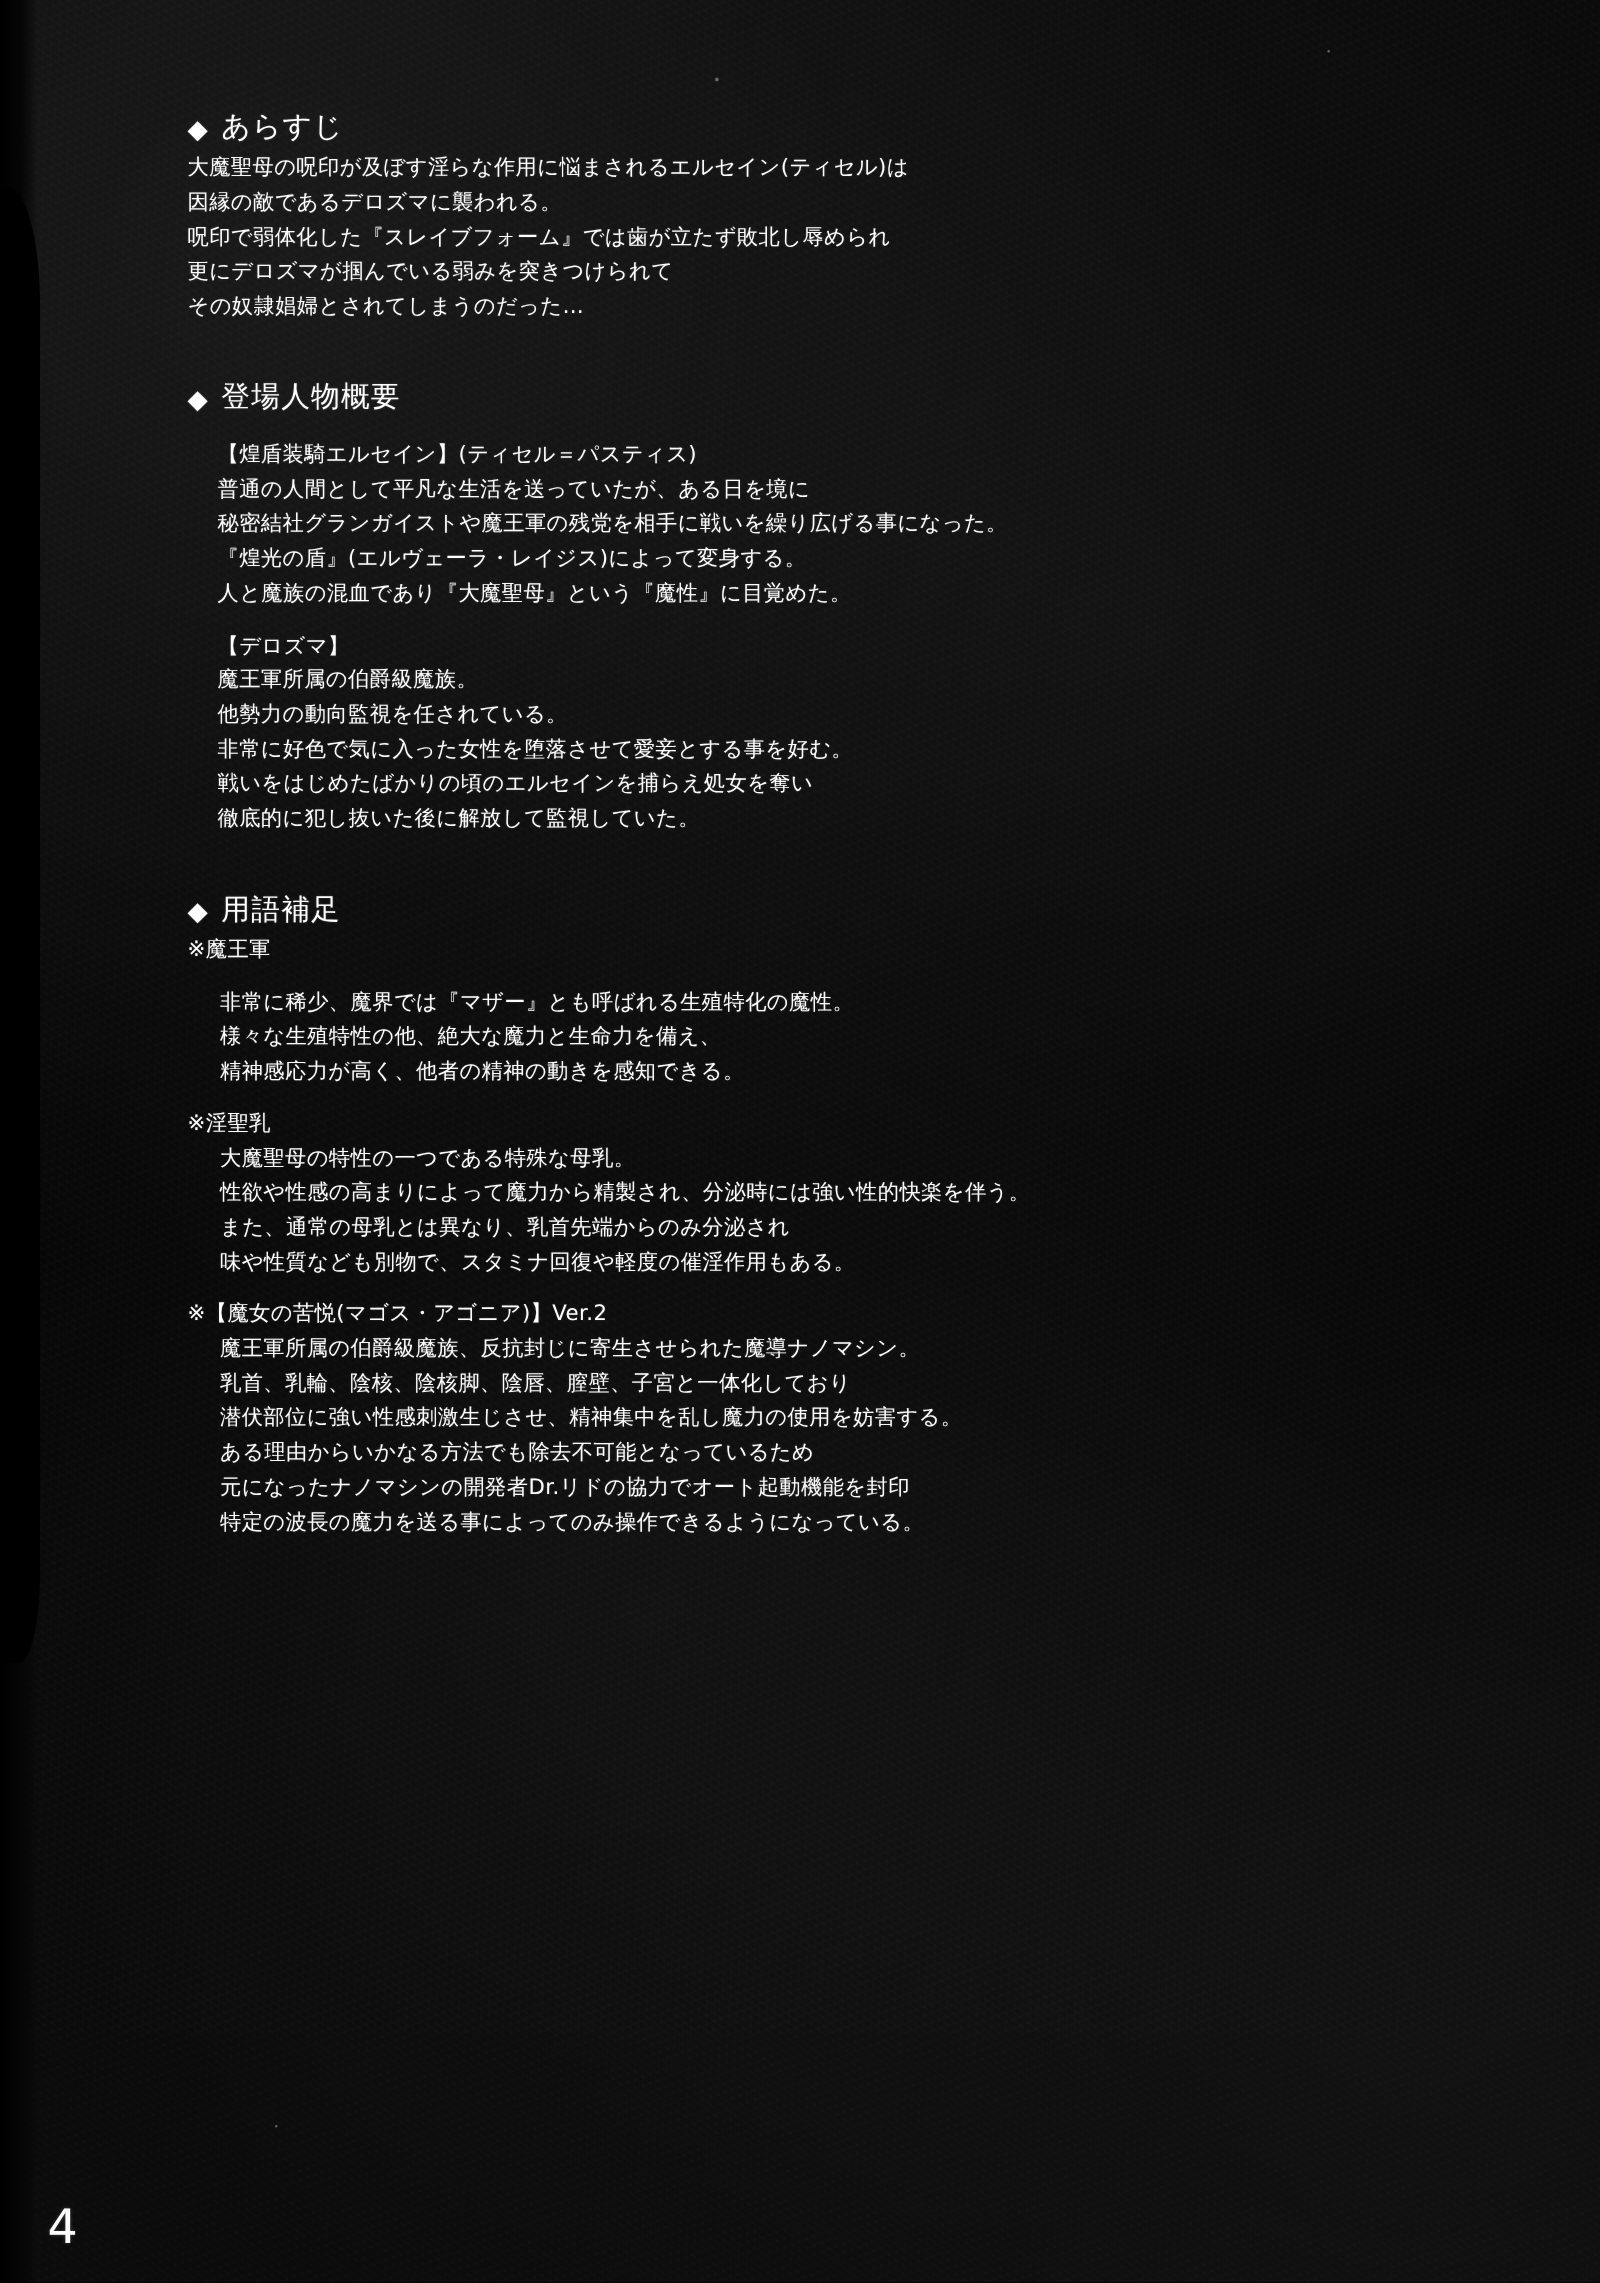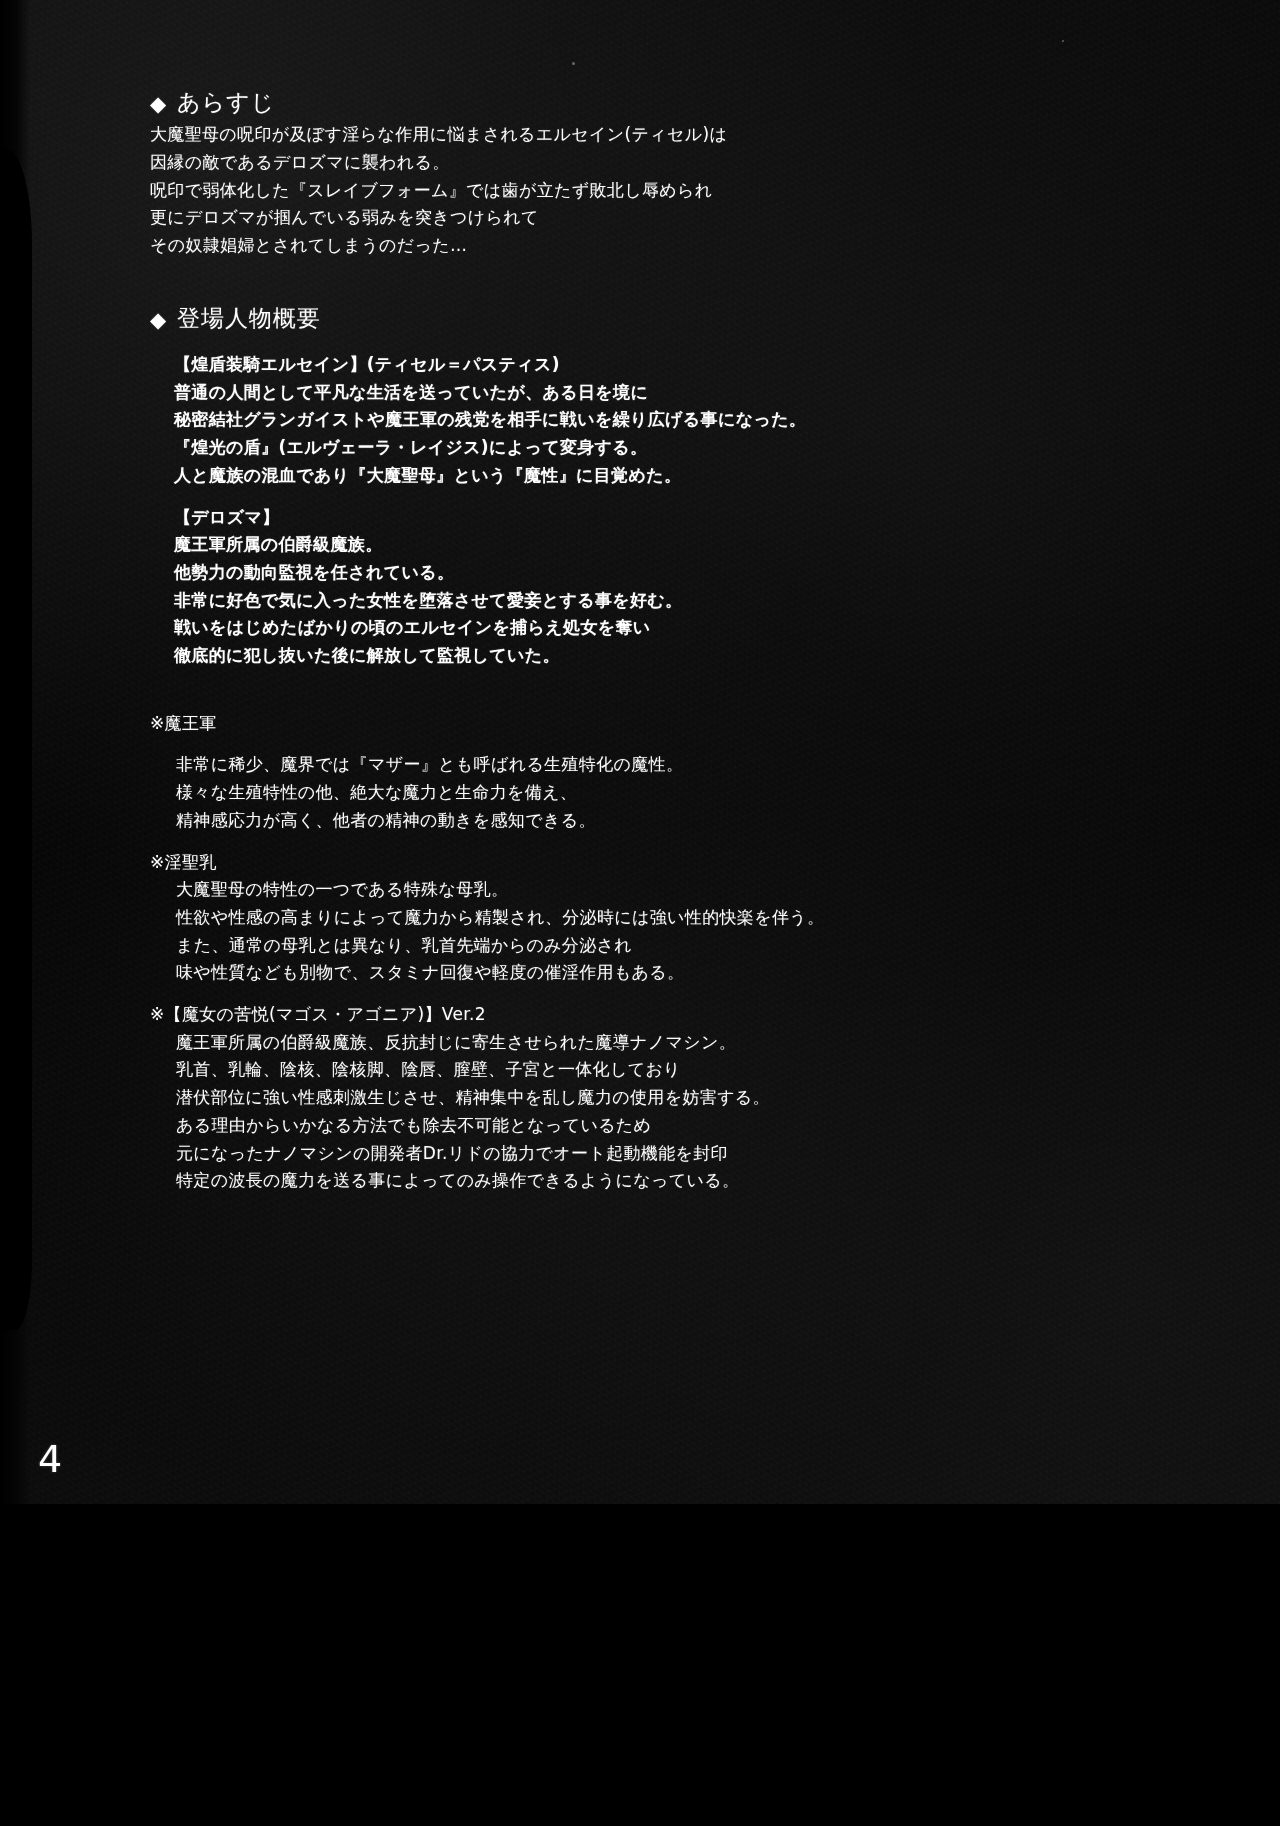--- a/index.html
+++ b/index.html
@@ -3,21 +3,21 @@
 <meta charset="utf-8">
 <style>
   html, body {
     margin: 0;
     padding: 0;
     background: #000000;
   }
   .page {
     position: relative;
     width: 1280px;
-    height: 1504px;
+    height: 1826px;
     background: #0a0a0a;
     background-image:
       radial-gradient(circle at 18% 12%, rgba(38,38,38,0.55) 0%, rgba(10,10,10,0) 42%),
       radial-gradient(circle at 72% 28%, rgba(30,30,30,0.45) 0%, rgba(10,10,10,0) 38%),
       radial-gradient(circle at 40% 70%, rgba(34,34,34,0.40) 0%, rgba(10,10,10,0) 40%),
       radial-gradient(circle at 88% 86%, rgba(28,28,28,0.45) 0%, rgba(10,10,10,0) 36%),
       linear-gradient(180deg, #0b0b0b 0%, #060606 55%, #0c0c0c 100%);
     overflow: hidden;
     font-family: "DejaVu Sans", "Liberation Sans", sans-serif;
     color: #ffffff;
@@ -75,21 +75,21 @@
     margin-right: 10px;
     font-size: 21px;
   }
   .body-block {
     font-size: 17px;
     line-height: 1.63;
     letter-spacing: 0.02em;
     white-space: pre-wrap;
     text-shadow: 0 0 2px rgba(255,255,255,0.18);
   }
-  .indent-1 { padding-left: 24px; font-weight: bold; }
+  .indent-1 { padding-left: 24px; }
   .indent-2 { padding-left: 26px; }
   .gap-sm { height: 14px; }
   .gap-md { height: 30px; }
 
   .page-number {
     position: absolute;
     left: 38px;
     bottom: 26px;
     font-size: 38px;
     line-height: 1;
@@ -150,20 +150,21 @@
 他勢力の動向監視を任されている。
 非常に好色で気に入った女性を堕落させて愛妾とする事を好む。
 戦いをはじめたばかりの頃のエルセインを捕らえ処女を奪い
 徹底的に犯し抜いた後に解放して監視していた。</div>
       </div>
     </div>
 
     <div class="gap-md"></div>
 
     <div class="section">
+      <div class="heading"><span class="diamond">◆</span><span>用語補足</span></div>
 
       <div>
         <div class="body-block">※魔王軍</div>
       </div>
 
       <div class="gap-sm"></div>
 
       <div>
         <div class="body-block indent-2">非常に稀少、魔界では『マザー』とも呼ばれる生殖特化の魔性。
 様々な生殖特性の他、絶大な魔力と生命力を備え、

